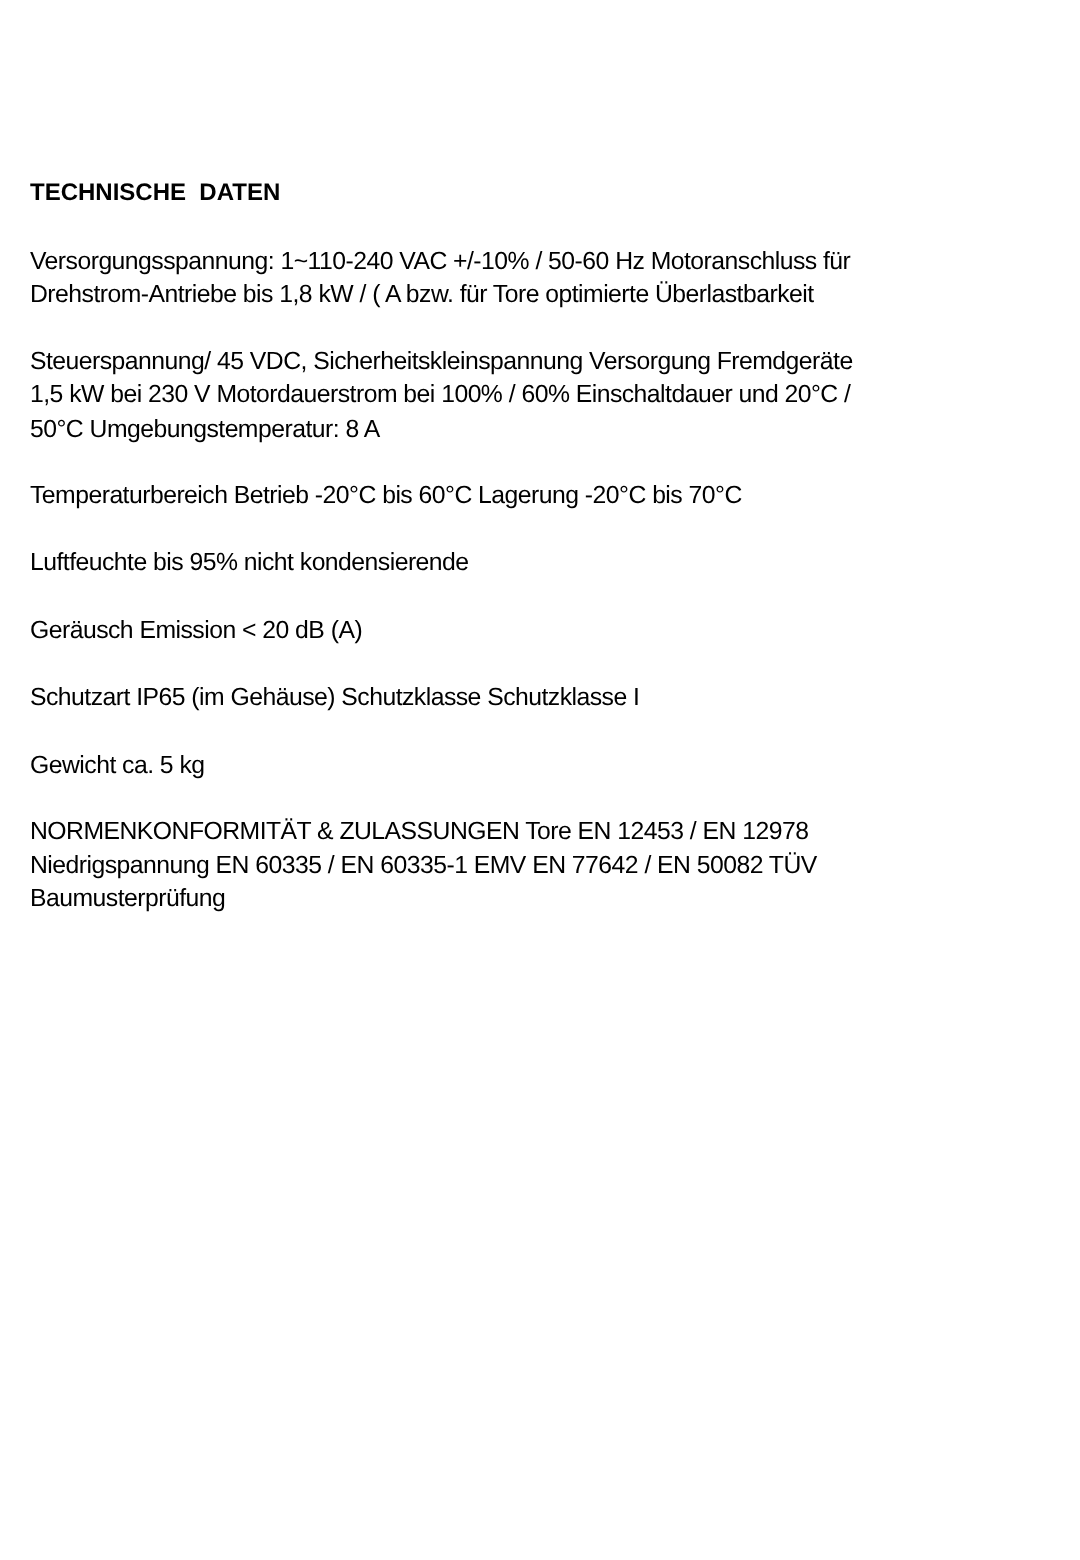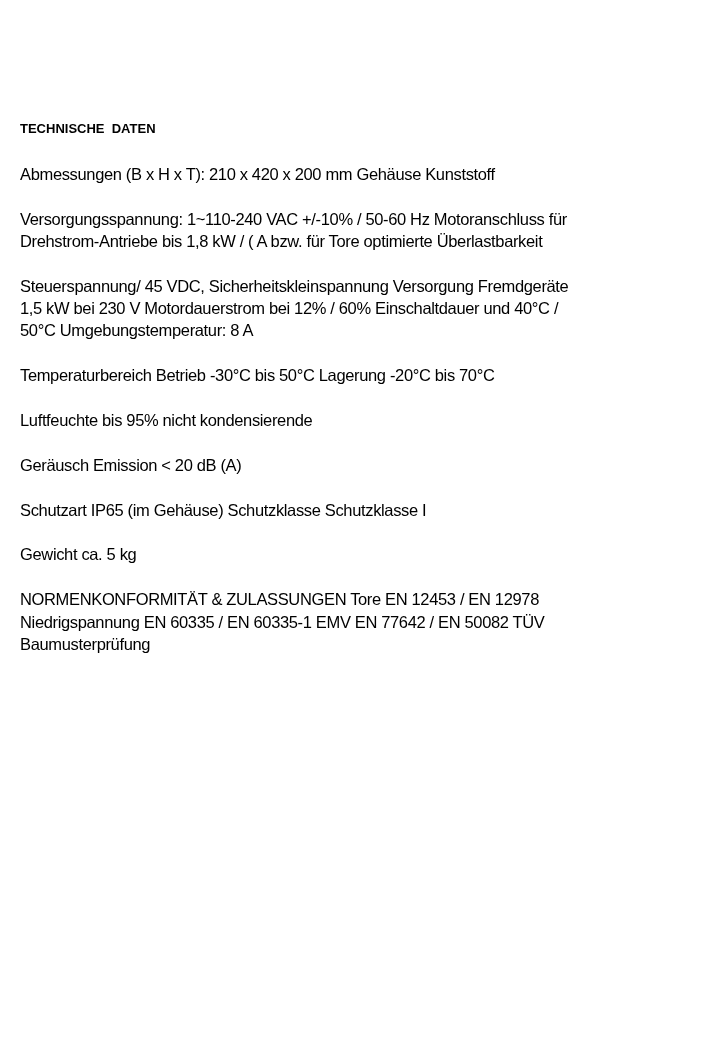--- a/index.html
+++ b/index.html
@@ -15,21 +15,21 @@
       font-family: "Liberation Sans", sans-serif;
       color: #000000;
     }
     .doc {
       position: absolute;
       left: 20px;
       top: 118px;
       width: 690px;
     }
     .title {
-      font-size: 13px;
+      font-size: 16px;
       font-weight: bold;
       line-height: 22px;
       margin: 0 0 23px 0;
       white-space: pre;
       letter-spacing: 0px;
     }
     .para {
       font-size: 16.5px;
       line-height: 22.3px;
       margin: 0 0 22.5px 0;
@@ -39,38 +39,35 @@
       display: block;
       white-space: nowrap;
     }
   </style>
 </head>
 <body>
 
 <div class="doc">
   <div class="title">TECHNISCHE  DATEN</div>
 
-  <p class="para">
-    <span class="line">Abmessungen (B x H x T): 210 x 420 x 200 mm Gehäuse Kunststoff</span>
-  </p>
 
   <p class="para">
     <span class="line">Versorgungsspannung: 1~110-240 VAC +/-10% / 50-60 Hz Motoranschluss für</span>
     <span class="line">Drehstrom-Antriebe bis 1,8 kW / ( A bzw. für Tore optimierte Überlastbarkeit</span>
   </p>
 
 
   <p class="para">
     <span class="line">Steuerspannung/ 45 VDC, Sicherheitskleinspannung Versorgung Fremdgeräte</span>
-    <span class="line">1,5 kW bei 230 V Motordauerstrom bei 12% / 60% Einschaltdauer und 40°C /</span>
+    <span class="line">1,5 kW bei 230 V Motordauerstrom bei 100% / 60% Einschaltdauer und 20°C /</span>
     <span class="line">50°C Umgebungstemperatur: 8 A</span>
   </p>
 
   <p class="para">
-    <span class="line">Temperaturbereich Betrieb -30°C bis 50°C Lagerung -20°C bis 70°C</span>
+    <span class="line">Temperaturbereich Betrieb -20°C bis 60°C Lagerung -20°C bis 70°C</span>
   </p>
 
   <p class="para">
     <span class="line">Luftfeuchte bis 95% nicht kondensierende</span>
   </p>
 
   <p class="para">
     <span class="line">Geräusch Emission &lt; 20 dB (A)</span>
   </p>
 

